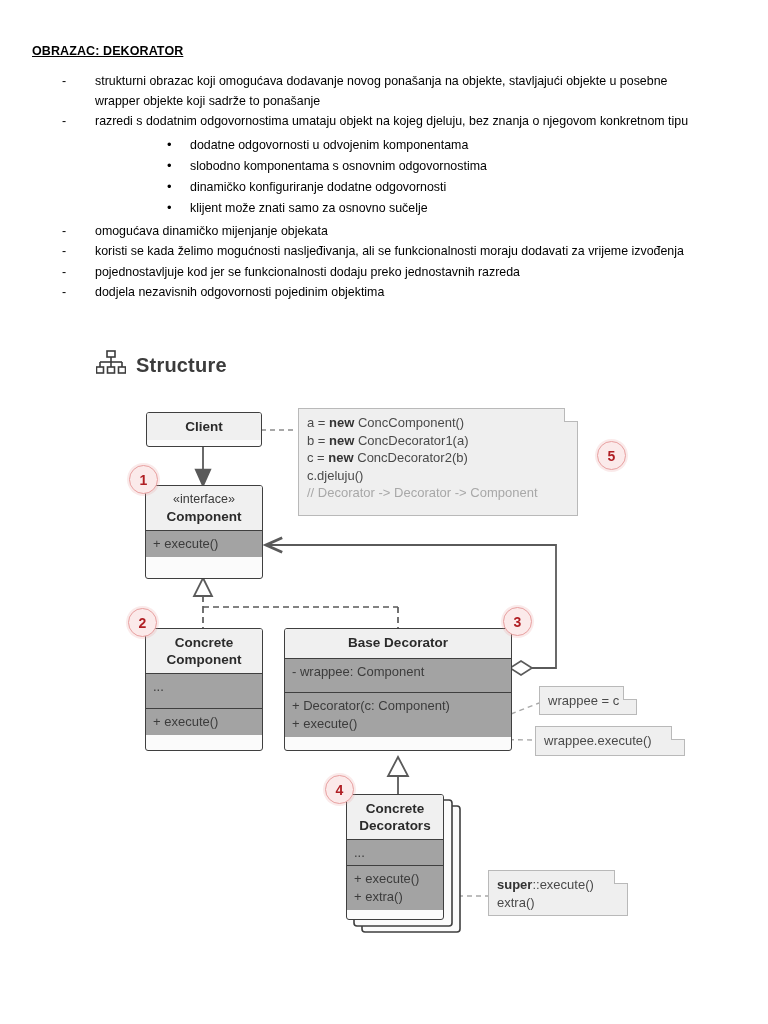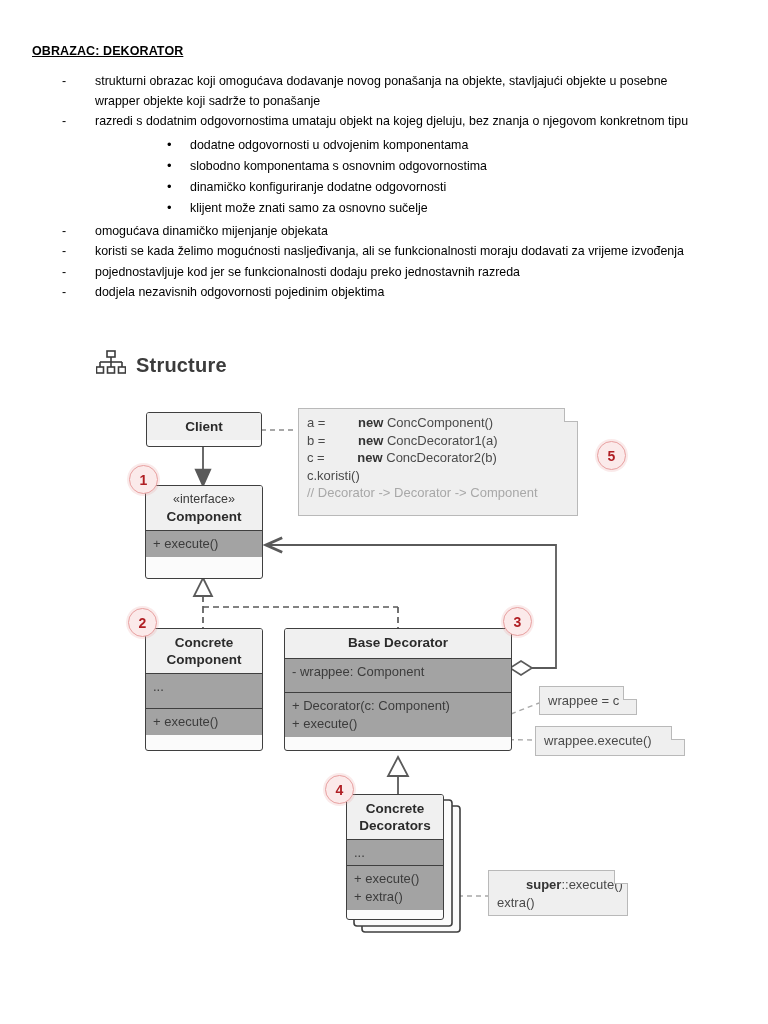--- a/index.html
+++ b/index.html
@@ -54,21 +54,21 @@
   
   .note{
     position:absolute;box-sizing:border-box;
     border:1px solid #b9b9b9;background:#efefef;
     font-size:13px;color:#4a4a4a;padding:5px 8px;line-height:17.5px;
   }
   .note .corner{
     position:absolute;right:-1px;top:-1px;width:13px;height:13px;
     background:#ffffff;border-left:1px solid #b9b9b9;border-bottom:1px solid #b9b9b9;
   }
-  .note b{font-weight:bold;color:#333;margin-left:29px;}
+  .note b{font-weight:bold;color:#333;}
   .note .cmt{color:#a8a8a8;}
 
   
   .badge{
     position:absolute;width:27px;height:27px;border-radius:50%;
     background:#fbeaea;border:1.8px solid #e8a0a0;
     color:#b01f24;font-weight:bold;font-size:14px;
     display:flex;align-items:center;justify-content:center;
     box-shadow:0 0 0 2px rgba(232,160,160,.22);
   }
@@ -232,21 +232,21 @@
       <div class="row">+ execute()</div>
       <div class="row">+ extra()</div>
     </div>
   </div>
 
   <div class="note" style="left:298px;top:408px;width:280px;height:108px;">
     <span class="corner"></span>
     <div>a = <b>new</b> ConcComponent()</div>
     <div>b = <b>new</b> ConcDecorator1(a)</div>
     <div>c = <b>new</b> ConcDecorator2(b)</div>
-    <div>c.koristi()</div>
+    <div>c.djeluju()</div>
     <div class="cmt">// Decorator -&gt; Decorator -&gt; Component</div>
   </div>
 
   <div class="note" style="left:539px;top:686px;width:98px;height:29px;">
     <span class="corner"></span>
     <div>wrappee = c</div>
   </div>
 
   <div class="note" style="left:535px;top:726px;width:150px;height:30px;">
     <span class="corner"></span>

